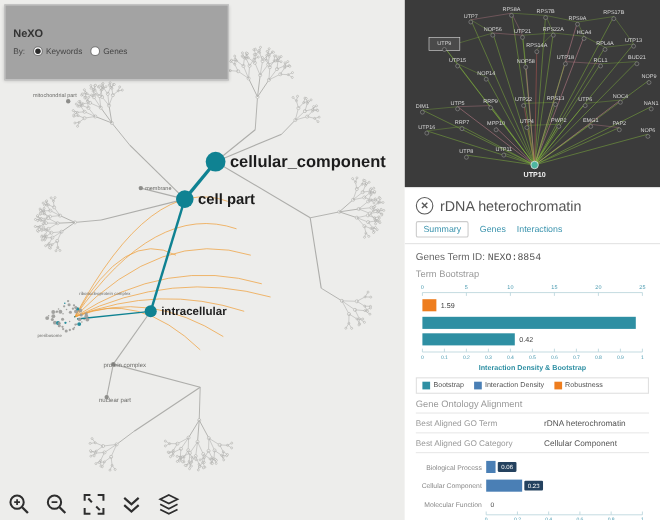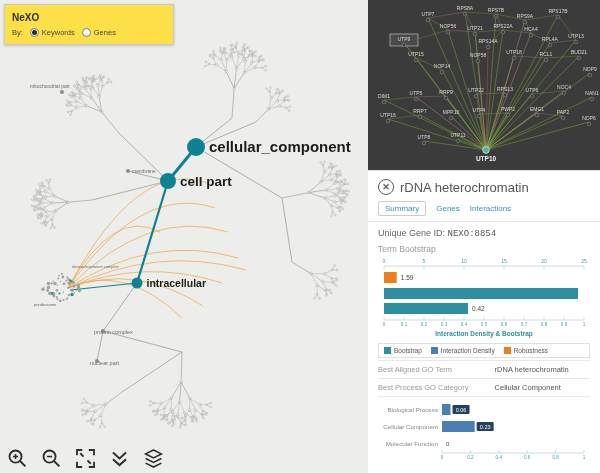--- a/index.html
+++ b/index.html
@@ -4,22 +4,22 @@
 <style>
   html,body{margin:0;padding:0}
   body{width:600px;height:473px;position:relative;overflow:hidden;
        font-family:"Liberation Sans",sans-serif;background:#fff;}
 
   
   #tree-panel{position:absolute;left:0;top:0;width:368px;height:473px;background:#edEDeb;background:#ededeb;}
   #tree-svg{position:absolute;left:0;top:0;}
 
   
-  #search-card{position:absolute;left:4px;top:4px;width:170px;background:#fde047;
-    border:1px solid #c9c9c9;box-shadow:0 1px 3px rgba(0,0,0,.18);padding:7px 7px;box-sizing:border-box;}
+  #search-card{position:absolute;left:4px;top:4px;width:204px;background:#a3a3a3;
+    border:1px solid #c9c9c9;box-shadow:0 1px 3px rgba(0,0,0,.18);padding:21px 7px;box-sizing:border-box;}
   .nexo-title{font-size:10px;font-weight:bold;color:#333;}
   .search-row{display:flex;align-items:center;gap:4px;margin-top:3px;}
   #search-input{flex:1;min-width:0;height:15px;font-size:7.5px;border:1px solid #ccc;
     padding:1px 4px;color:#333;font-family:"Liberation Sans",sans-serif;outline:none;}
   .sicon{display:inline-flex;cursor:pointer;}
   .by-row{display:flex;align-items:center;gap:7px;margin-top:5px;font-size:7.5px;color:#444;}
   .radio{display:inline-flex;align-items:center;cursor:pointer;}
   .rdot{width:7px;height:7px;border:1px solid #777;border-radius:50%;display:inline-block;
     margin-right:3px;position:relative;background:#fff;}
   .rdot.sel::after{content:'';position:absolute;left:1px;top:1px;right:1px;bottom:1px;
@@ -1273,21 +1273,21 @@
       <span class="close-circle">✕</span>
       <span class="dp-title">rDNA heterochromatin</span>
     </div>
     <div class="dp-tabs">
       <span class="tab active">Summary</span>
       <span class="tab">Genes</span>
       <span class="tab">Interactions</span>
     </div>
 
     <div class="term-id">
-      <span>Unique Gene ID:</span>
+      <span>Genes Term ID:</span>
       <span class="tid-val">NEXO:8854</span>
     </div>
 
     <div class="section-h">Term Bootstrap</div>
     <svg id="rob-chart" class="chart-svg" width="216" height="86">
         <line x1="8" y1="10" x2="208" y2="10" stroke="#bcd6dd" stroke-width="0.8"></line>
         <line x1="8" y1="10" x2="8" y2="13" stroke="#bcd6dd" stroke-width="0.8"></line>
         <text x="8" y="7" font-size="5" fill="#4a9ab0" text-anchor="middle">0</text>
         <line x1="48" y1="10" x2="48" y2="13" stroke="#bcd6dd" stroke-width="0.8"></line>
         <text x="48" y="7" font-size="5" fill="#4a9ab0" text-anchor="middle">5</text>
@@ -1337,27 +1337,28 @@
         <span class="legend-item">
           <span class="sq" style="background: rgb(74, 127, 181);"></span>
           <span>Interaction Density</span>
         </span>
         <span class="legend-item">
           <span class="sq" style="background: rgb(238, 125, 30);"></span>
           <span>Robustness</span>
         </span>
       </div>
 
+    <div class="section-h">Gene Ontology Alignment</div>
     <div class="go-table" id="go-table">
         <div class="go-row">
           <span class="go-key">Best Aligned GO Term</span>
           <span class="go-val">rDNA heterochromatin</span>
         </div>
         <div class="go-row">
-          <span class="go-key">Best Process GO Category</span>
+          <span class="go-key">Best Aligned GO Category</span>
           <span class="go-val">Cellular Component</span>
         </div>
       </div>
     <svg id="go-chart" class="chart-svg" width="216" height="66">
         <text x="62" y="14" font-size="6.2" fill="#888" text-anchor="end">Biological Process</text>
         <rect x="66" y="6" width="8.5" height="11" fill="#4a7fb5"></rect>
         <rect x="76.52" y="7" width="17" height="9" rx="1" fill="#24425f"></rect>
         <text x="85.02" y="13.8" font-size="5.5" fill="#fff" text-anchor="middle">0.06</text>
         <text x="62" y="31" font-size="6.2" fill="#888" text-anchor="end">Cellular Component</text>
         <rect x="66" y="23" width="32.7" height="11" fill="#4a7fb5"></rect>

